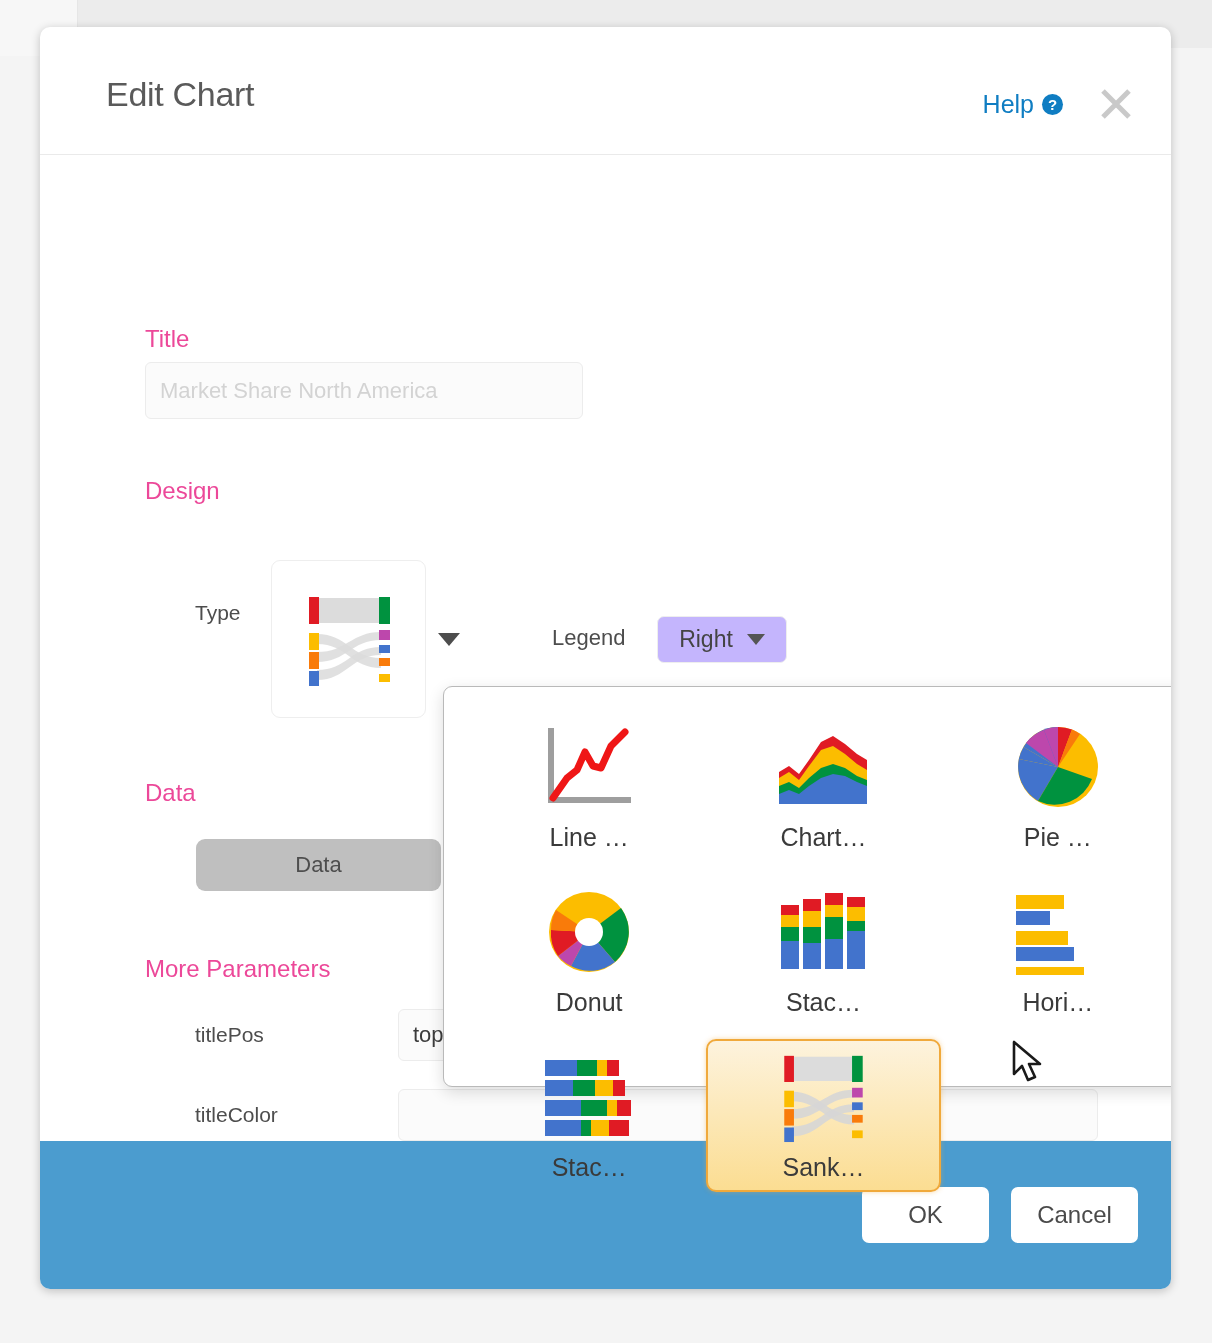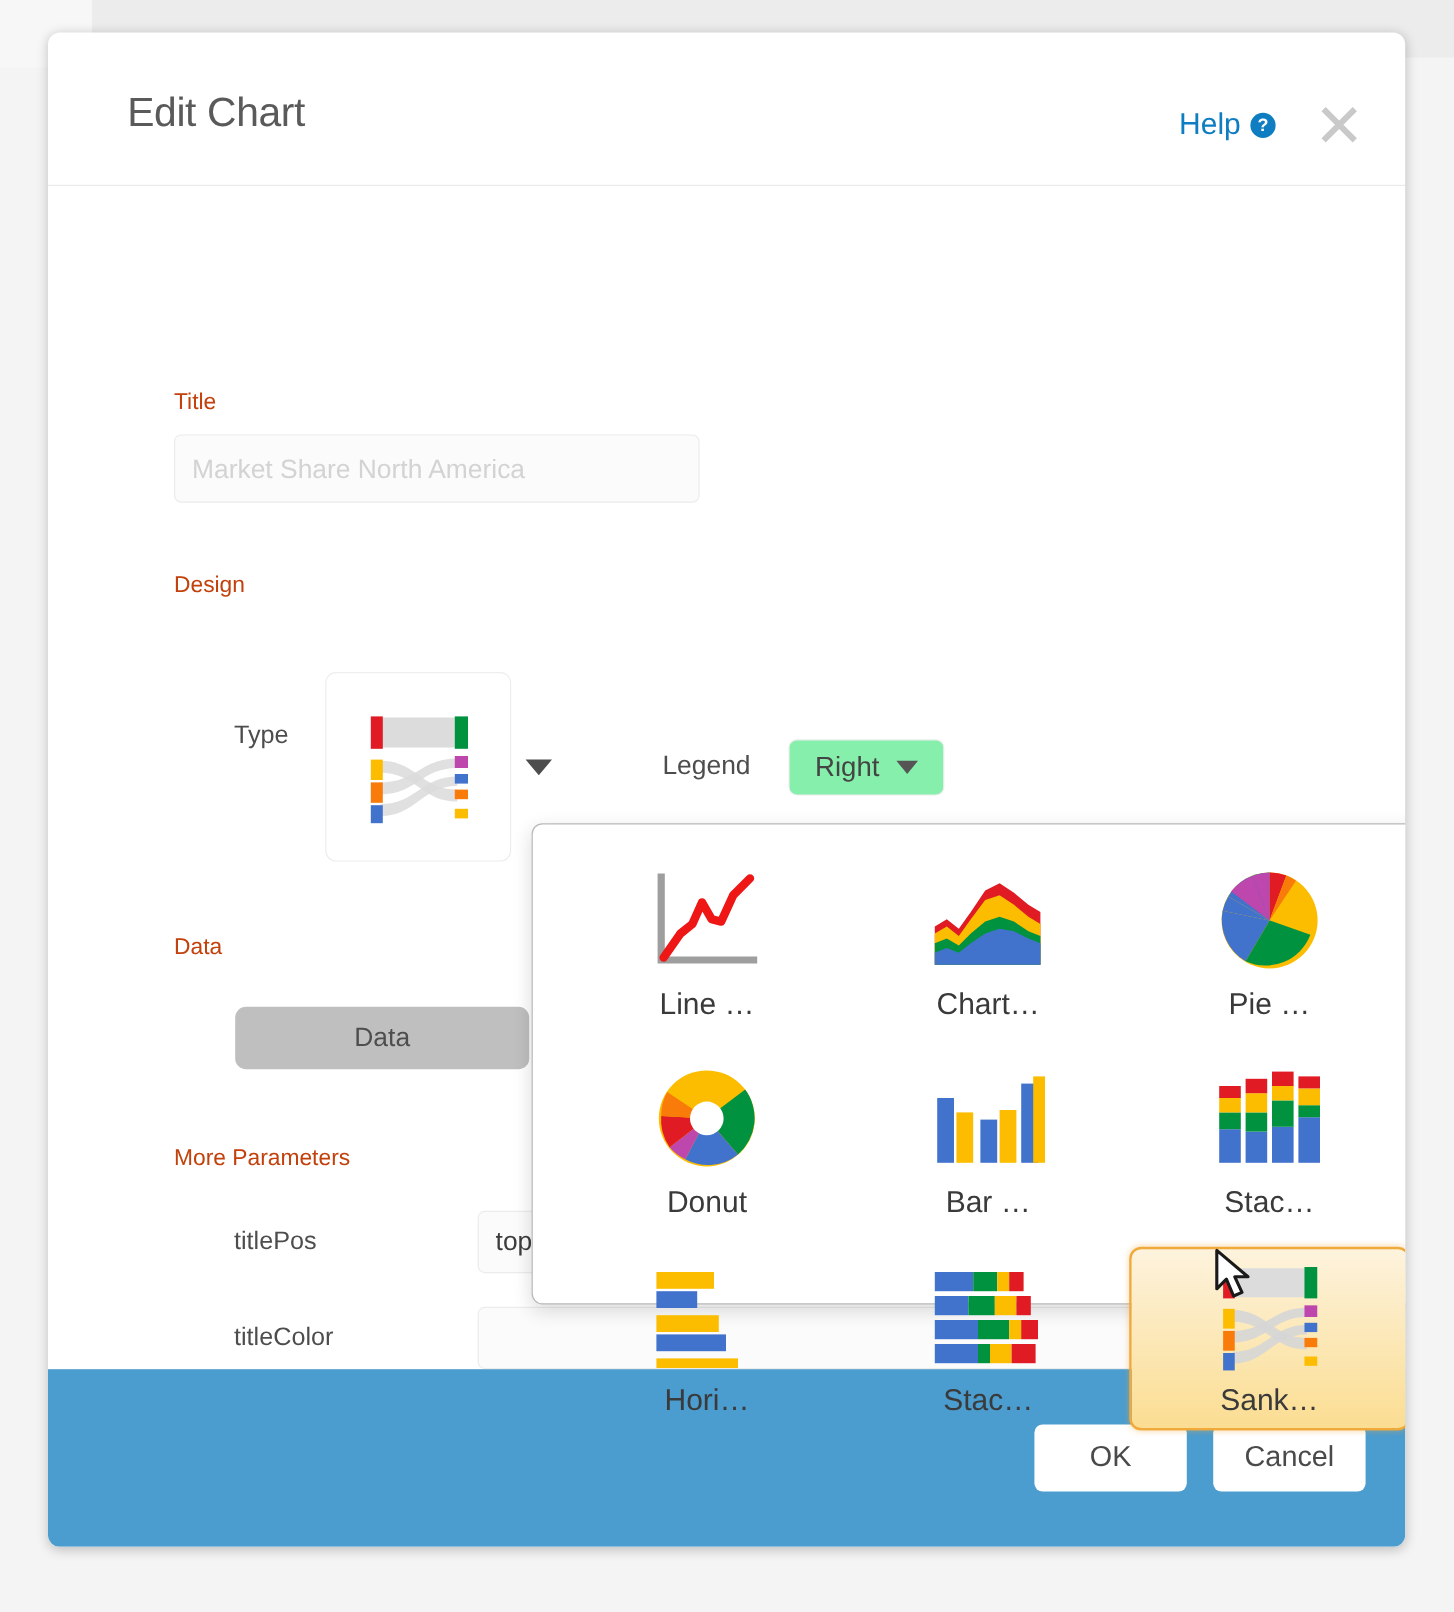--- a/index.html
+++ b/index.html
@@ -53,21 +53,21 @@
     background: #0f7dc2; color: #fff;
     font-size: 15px; font-weight: bold;
     display: flex; align-items: center; justify-content: center;
     line-height: 1;
   }
   .close-icon { cursor: pointer; display: block; }
 
   
   .dialog-body { position: relative; height: 1020px; }
   .section-label {
-    position: absolute; font-size: 19px; color: #c2410c;
+    position: absolute; font-size: 24px; color: #ec4899;
   }
   .field-label {
     position: absolute; font-size: 21px; color: #4d4d4d;
   }
 
   .text-input {
     position: absolute;
     background: #fbfbfb;
     border: 1px solid #ececec;
     border-radius: 6px;
@@ -93,21 +93,21 @@
     border-left: 11px solid transparent;
     border-right: 11px solid transparent;
     border-top: 13px solid #4d4d4d;
     cursor: pointer;
   }
 
   .legend-select {
     position: absolute; left: 617px; top: 461px;
     width: 130px; height: 47px;
     border: 1px solid #eeeeee; border-radius: 7px;
-    background: #86efac;
+    background: #c4b5fd;
     display: flex; align-items: center; justify-content: center; gap: 14px;
     font-size: 23px; color: #444; cursor: pointer;
   }
   .legend-select .caret {
     width: 0; height: 0;
     border-left: 9px solid transparent;
     border-right: 9px solid transparent;
     border-top: 11px solid #555;
   }
 
@@ -305,33 +305,20 @@
               <path d="M44 44 L70 74 A40 40 0 0 1 26 78 Z" fill="#4273cc"></path>
               <path d="M44 44 L26 78 A40 40 0 0 1 13 68 Z" fill="#bd47ac"></path>
               <path d="M44 44 L13 68 A40 40 0 0 1 6 42 Z" fill="#e01b24"></path>
               <path d="M44 44 L6 42 A40 40 0 0 1 11 22 Z" fill="#f97b0a"></path>
               <circle cx="44" cy="44" r="14" fill="#ffffff"></circle>
             </svg>
           </div>
           <div class="caption">Donut</div>
         </div>
 
-        <div class="type-cell">
-          <div class="icon-box">
-            <svg width="96" height="86" viewBox="0 0 96 86">
-              <rect x="6" y="26" width="14" height="54" fill="#4273cc"></rect>
-              <rect x="22" y="38" width="14" height="42" fill="#fcbd00"></rect>
-              <rect x="42" y="44" width="14" height="36" fill="#4273cc"></rect>
-              <rect x="58" y="36" width="14" height="44" fill="#fcbd00"></rect>
-              <rect x="76" y="14" width="14" height="66" fill="#4273cc"></rect>
-              <rect x="86" y="8" width="10" height="72" fill="#fcbd00"></rect>
-            </svg>
-          </div>
-          <div class="caption">Bar …</div>
-        </div>
 
         <div class="type-cell">
           <div class="icon-box">
             <svg width="96" height="86" viewBox="0 0 96 86">
               <g>
                 <rect x="6" y="52" width="18" height="28" fill="#4273cc"></rect>
                 <rect x="6" y="38" width="18" height="14" fill="#00923f"></rect>
                 <rect x="6" y="26" width="18" height="12" fill="#fcbd00"></rect>
                 <rect x="6" y="16" width="18" height="10" fill="#e01b24"></rect>
               </g>

